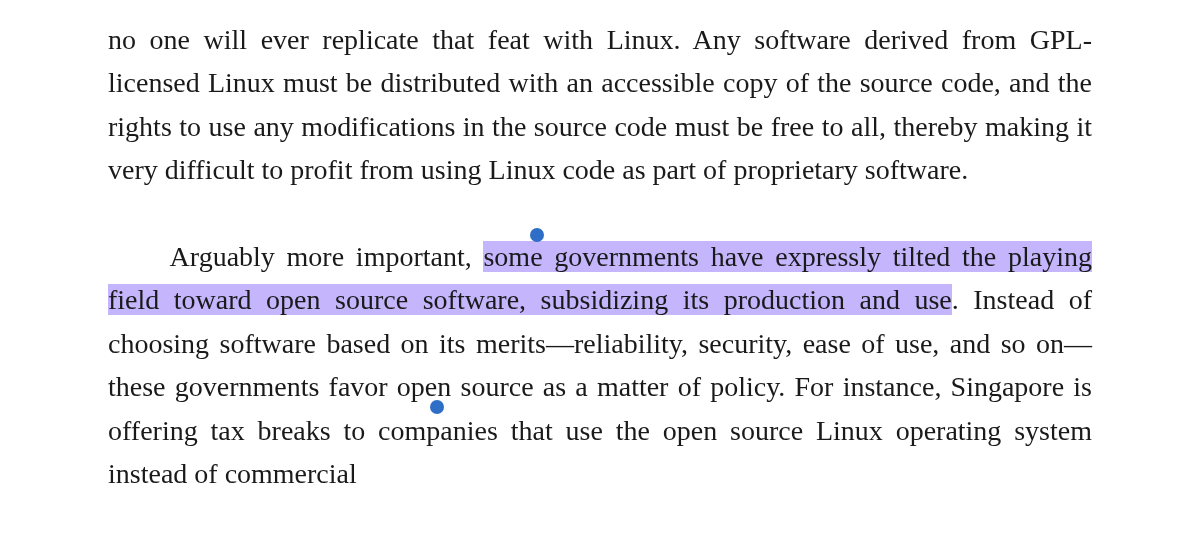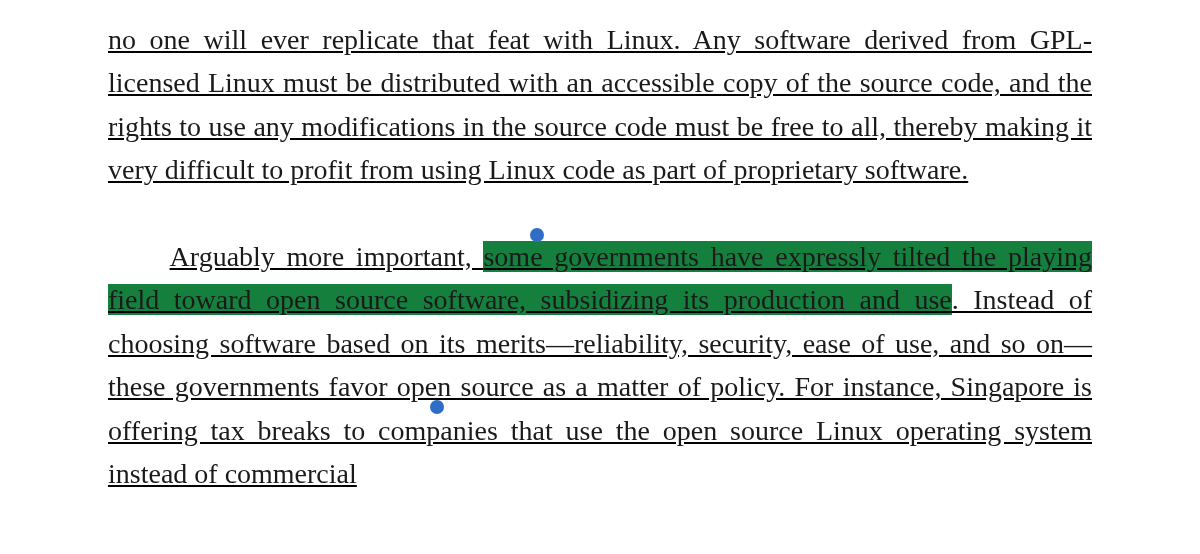--- a/index.html
+++ b/index.html
@@ -15,32 +15,31 @@
       font-family: Georgia, 'Times New Roman', serif;
       overflow: hidden;
     }
 
     .page-container {
       width: 1200px;
       height: 554px;
       background: #ffffff;
       position: relative;
       padding: 18px 108px 8px 108px;
-      text-decoration: underline;
     }
 
     .text-block {
       font-size: 28px;
       line-height: 1.55;
       color: #1a1a1a;
       text-align: justify;
     }
 
     .highlighted {
-      background-color: #15803d;
+      background-color: #c4b5fd;
     }
 
     .selection-handle {
       display: inline-block;
       width: 14px;
       height: 14px;
       background-color: #2e6ec7;
       border-radius: 50%;
       position: absolute;
       z-index: 10;

